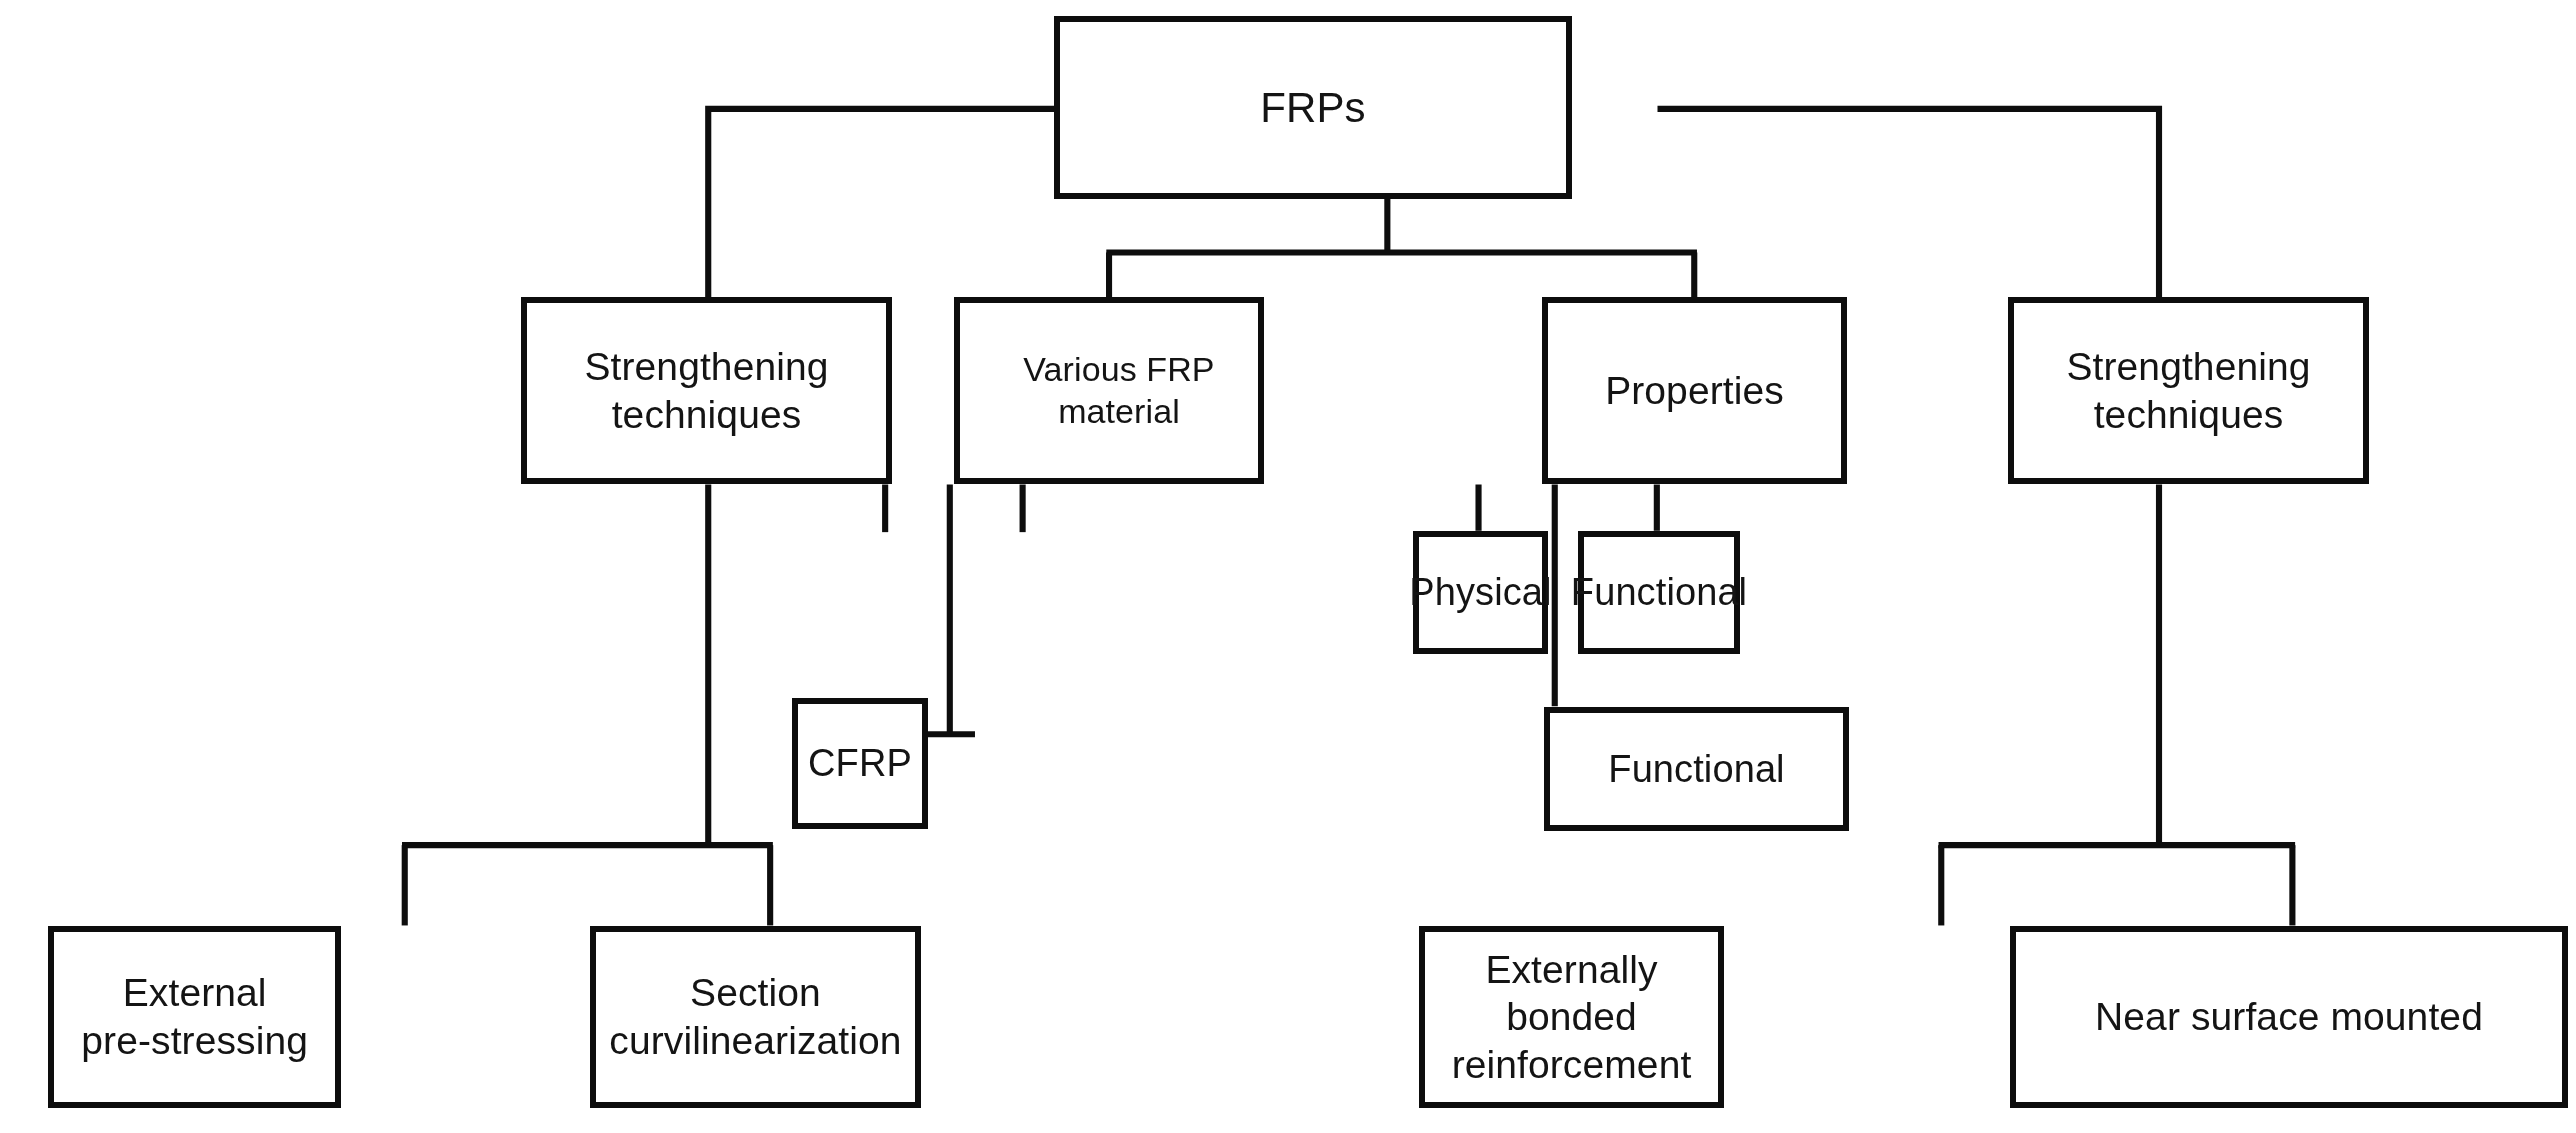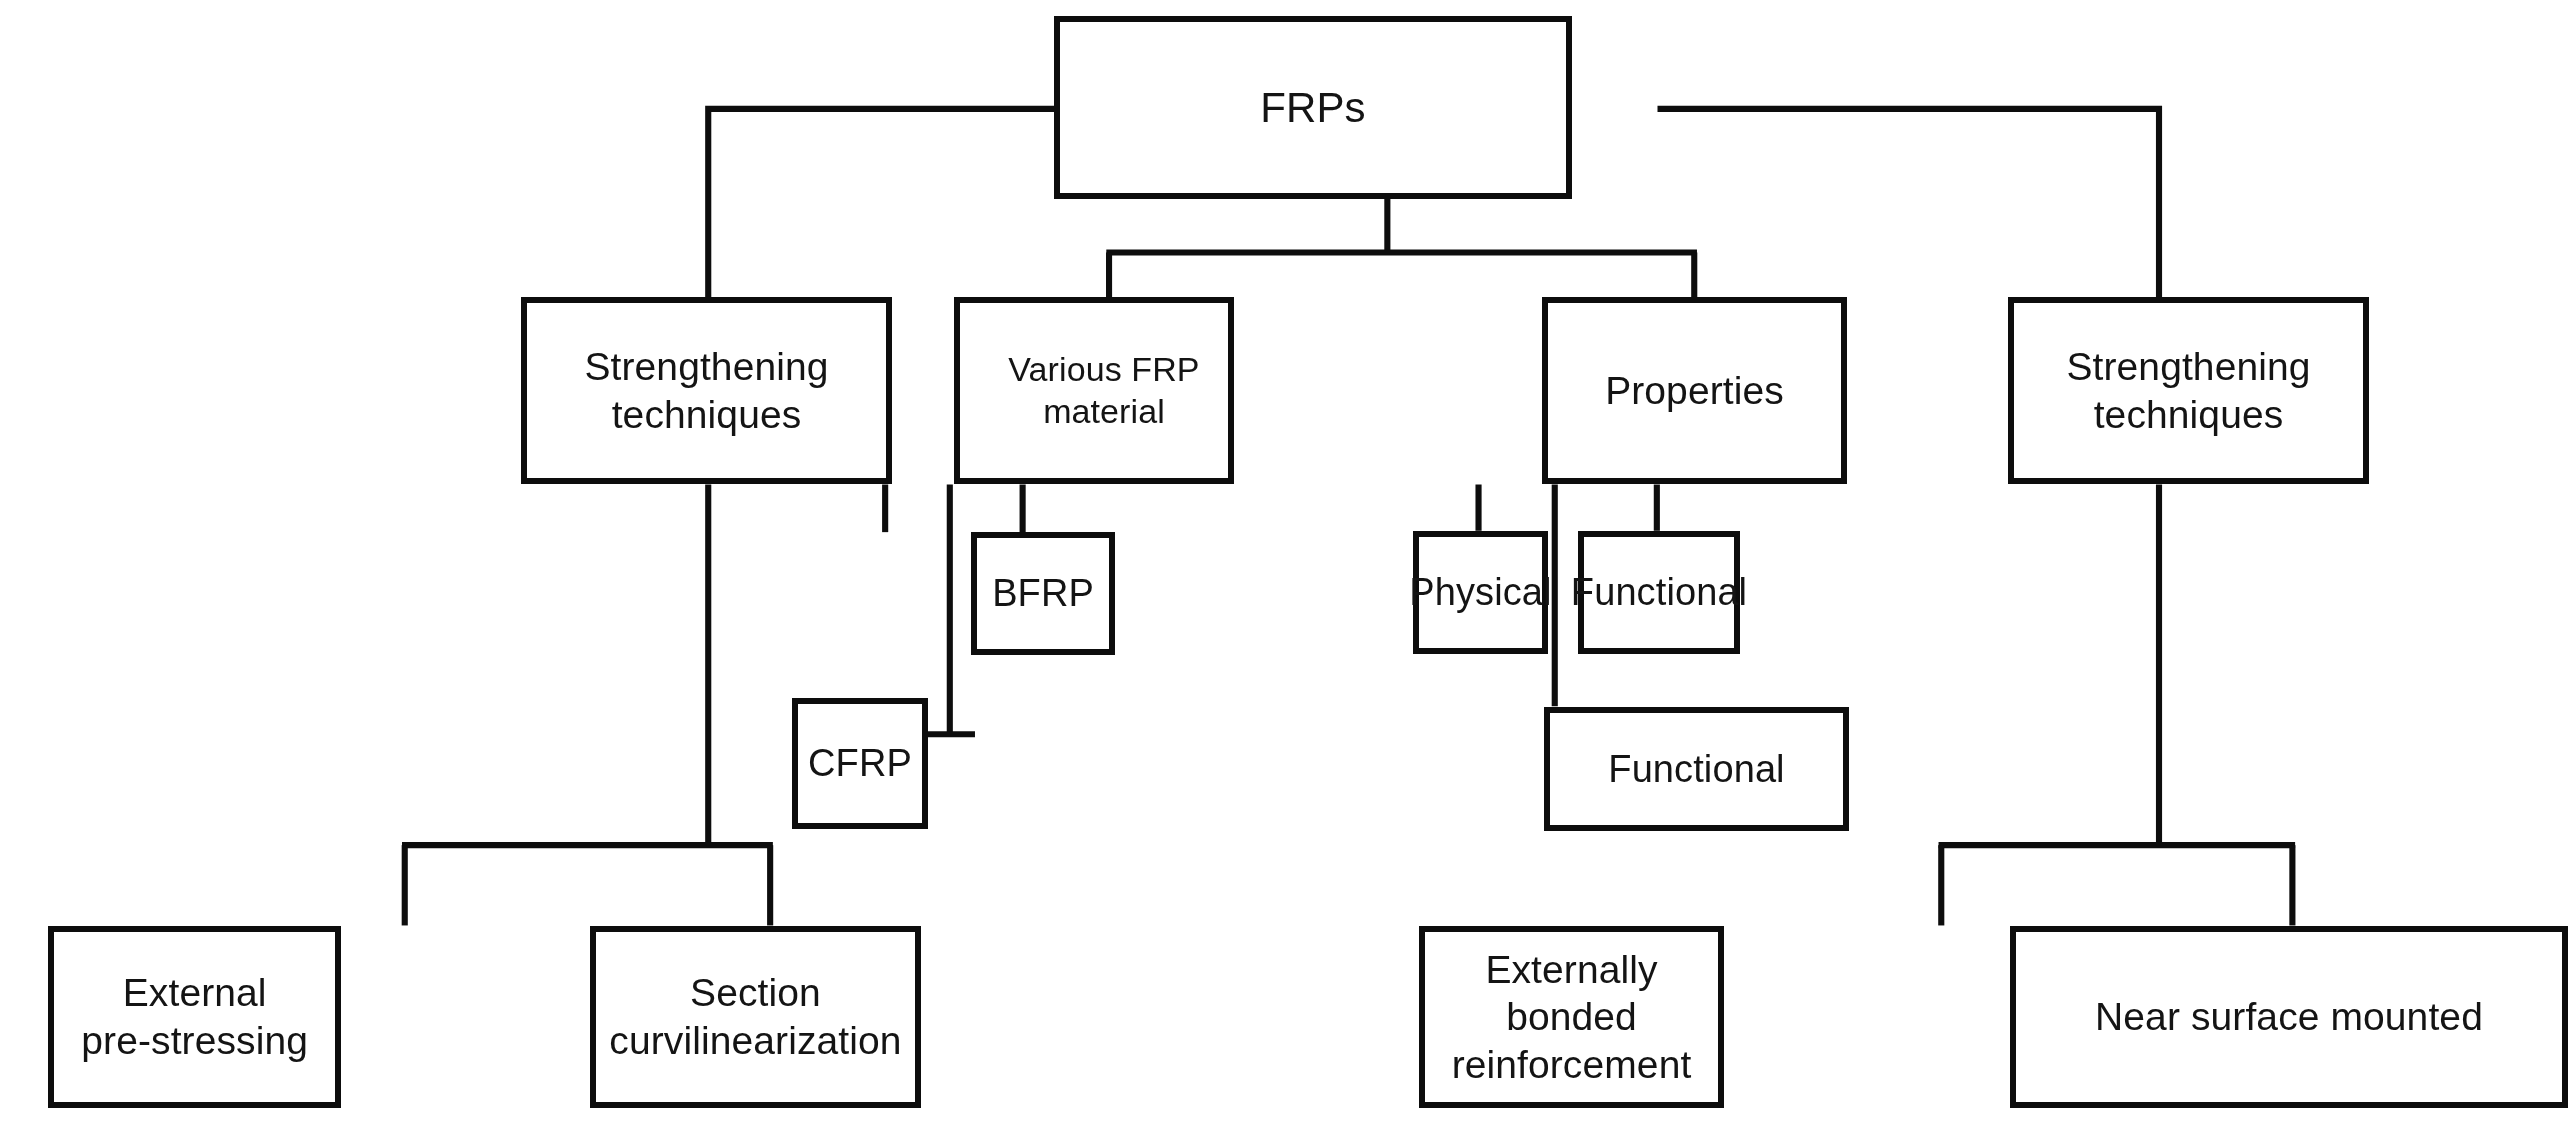--- a/index.html
+++ b/index.html
@@ -88,38 +88,35 @@
 
   <div class="node root" style="left:1054px; top:15.7px; width:518px; height:183px;">
     <span>FRPs</span>
   </div>
 
   <div class="node tier2" style="left:521px; top:297px; width:371px; height:187px;">
     <span>Strengthening
 techniques</span>
   </div>
 
-  <div class="node tier2 small" style="left:954px; top:297px; width:280px; height:187px;padding-left:20px;">
+  <div class="node tier2 small" style="left:954px; top:297px; width:310px; height:187px;padding-left:20px;">
     <span>Various FRP
 material</span>
   </div>
 
   <div class="node tier2" style="left:1542px; top:297px; width:305px; height:187px;">
     <span>Properties</span>
   </div>
 
   <div class="node tier2" style="left:2008px; top:297px; width:361px; height:187px;">
     <span>Strengthening
 techniques</span>
   </div>
 
 
-  <div class="node leaf" style="left:971px; top:532px; width:144px; height:123px;">
-    <span>BFRP</span>
-  </div>
 
   <div class="node leaf" style="left:792px; top:698px; width:136px; height:131px;">
     <span>CFRP</span>
   </div>
 
 
   <div class="node leaf" style="left:1413px; top:531px; width:135px; height:123px;">
     <span>Physical</span>
   </div>
 

